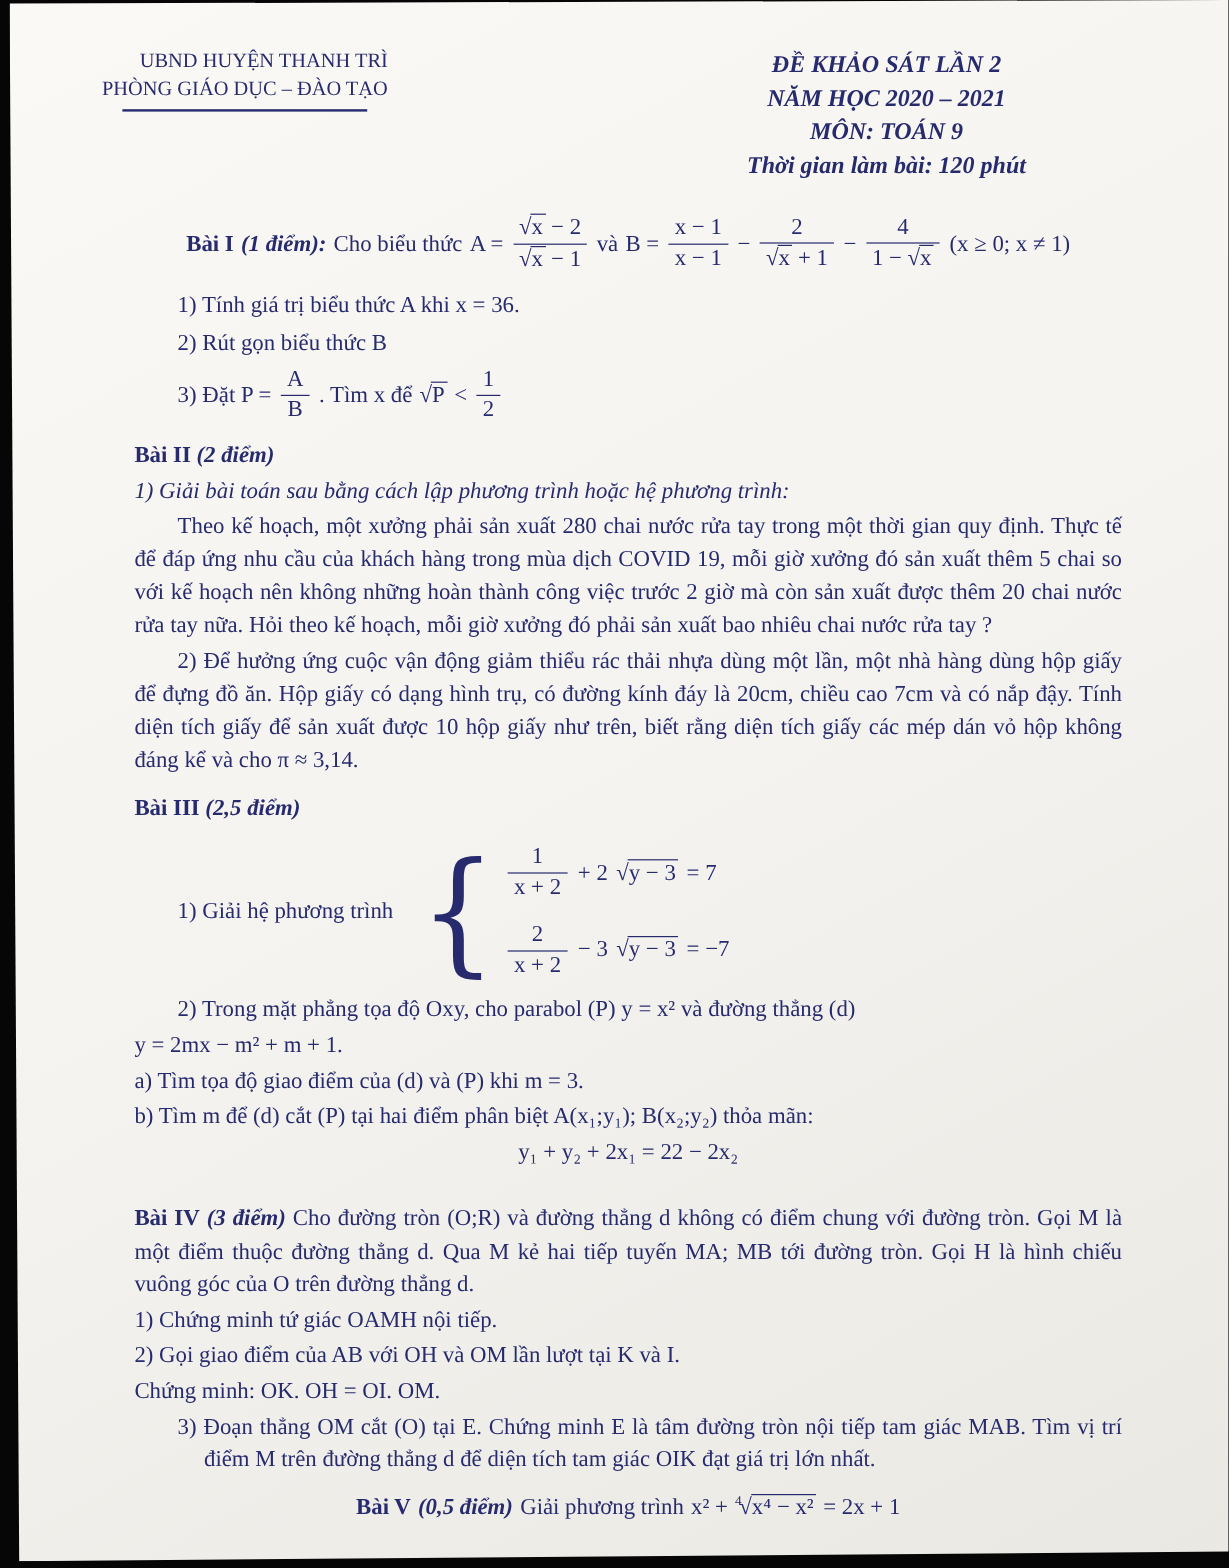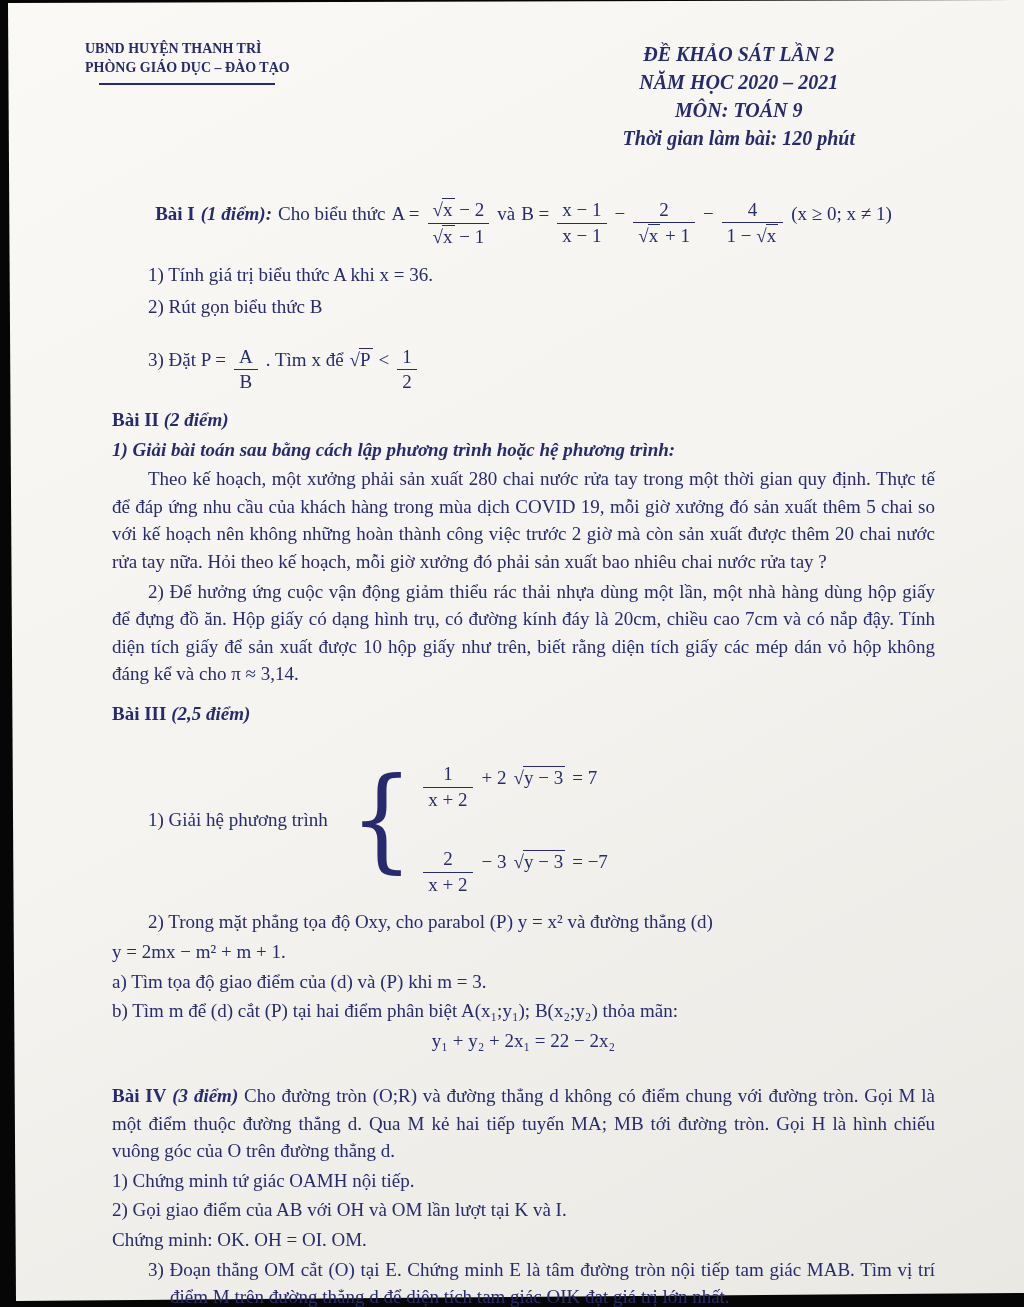--- a/index.html
+++ b/index.html
@@ -17,39 +17,39 @@
     background: linear-gradient(152deg, #faf9f5 0%, #f4f3ef 50%, #e9e8e3 100%);
     clip-path: polygon(8px 3px, 1024px 0px, 1024px 1293px, 16px 1301px);
   }
   .content {
     position: absolute; inset: 0;
     padding: 40px 89px 16px 112px;
     font-size: 19px; line-height: 1.45;
   }
   
   .header { display: flex; justify-content: space-between; margin-bottom: 26px; }
-  .h-left { text-align: left; font-weight: bold; font-size: 14px; margin-left: -27px; line-height: 1.35; }
+  .h-left { text-align: right; font-weight: normal; font-size: 17px; margin-left: -27px; line-height: 1.35; }
   .h-underline { width: 86%; border-top: 2px solid currentColor; margin: 5px auto 0; height: 0; }
   .h-right { text-align: center; font-weight: bold; font-size: 20px; margin-right: 80px; line-height: 1.4; font-style: italic; }
   
   .b { font-weight: bold; }
   .bi { font-weight: bold; font-style: italic; }
-  .it { font-style: italic; font-weight: bold; }
+  .it { font-style: italic; }
   .just { text-align: justify; margin-top: 28px; }
   .ind { text-indent: 36px; }
   .ml36 { margin-left: 36px; }
   .ml58 { margin-left: 58px; }
   .center { text-align: center; }
   .para { margin: 2px 0; }
   .prob { margin-top: 12px; justify-content: center; }
   .hang { margin-left: 36px; padding-left: 22px; text-indent: -22px; }
   
   .mathflow { display: flex; flex-wrap: wrap; align-items: center; column-gap: 6px; row-gap: 4px; }
   .frac { display: inline-flex; flex-direction: column; text-align: center; vertical-align: middle; line-height: 1.2; margin: 0 2px; }
-  .frac > .num { border-bottom: 1.5px solid currentColor; padding: 0 5px 1px; white-space: nowrap; margin-top: 20px; }
+  .frac > .num { border-bottom: 1.5px solid currentColor; padding: 0 5px 1px; white-space: nowrap; }
   .frac > .den { padding: 1px 5px 0; white-space: nowrap; }
   .sqrt { white-space: nowrap; display: inline-block; }
   .sqrt .rsym { display: inline-block; margin-right: -1px; }
   .sqrt .rad { display: inline-block; border-top: 1.5px solid currentColor; line-height: 1.15; padding: 0 2px 0 1px; }
   .ridx { font-size: 11px; vertical-align: 8px; margin-right: -2px; font-style: normal; }
   
   .sys-row { display: flex; align-items: center; margin: 16px 0 12px; }
   .sys-prompt { margin-left: 36px; }
   .sys { display: inline-flex; align-items: center; margin-left: 22px; }
   .brace { font-size: 100px; line-height: 1; font-weight: 400; transform: scaleY(1.12); margin-right: 8px; font-family: "DejaVu Serif", serif; }

